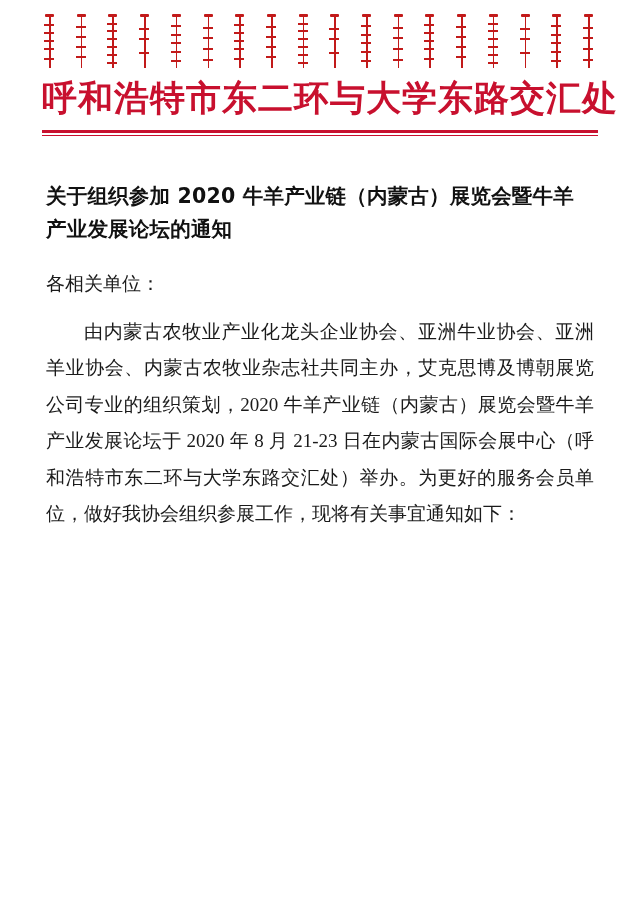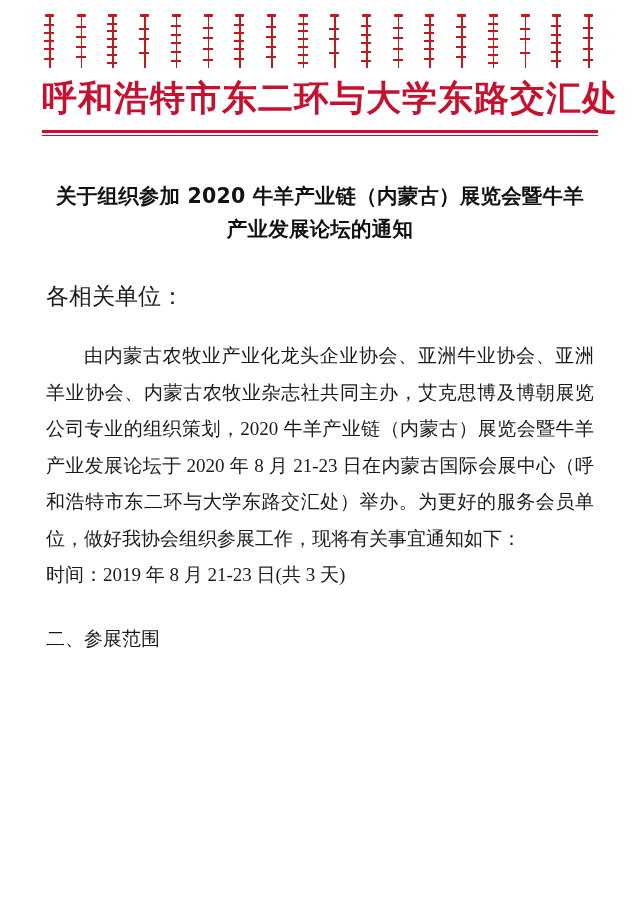--- a/index.html
+++ b/index.html
@@ -91,41 +91,41 @@
     margin-top: 2.5px;
   }
 
   
   .doc-body {
     padding-top: 44px;
     padding-left: 4px;
     padding-right: 4px;
   }
   .doc-title {
-    text-align: center;
+    text-align: left;
     font-family: "DejaVu Sans", "Liberation Sans", sans-serif;
     font-weight: bold;
     font-size: 20.5px;
     line-height: 1.62;
     color: #111;
     letter-spacing: 0.2px;
   }
   .salutation {
-    margin-top: 28px;
-    font-size: 23px;
+    margin-top: 19px;
+    font-size: 19px;
     line-height: 1.9;
     color: #1a1a1a;
   }
   .para {
     font-size: 19px;
     line-height: 1.92;
     text-align: justify;
     text-justify: inter-ideograph;
     text-indent: 2em;
-    margin-top: 20px;
+    margin-top: 12px;
     color: #1a1a1a;
   }
   .section-head {
     font-size: 19px;
     line-height: 1.9;
     margin-top: 34px;
     color: #1a1a1a;
   }
   .line {
     font-size: 19px;
@@ -314,19 +314,17 @@
   <div class="doc-body">
 
     <div class="doc-title">关于组织参加 2020 牛羊产业链（内蒙古）展览会暨牛羊产业发展论坛的通知</div>
 
     <div class="salutation">各相关单位：</div>
 
     <div class="para">由内蒙古农牧业产业化龙头企业协会、亚洲牛业协会、亚洲羊业协会、内蒙古农牧业杂志社共同主办，艾克思博及博朝展览公司专业的组织策划，2020 牛羊产业链（内蒙古）展览会暨牛羊产业发展论坛于 2020 年 8 月 21-23 日在内蒙古国际会展中心（呼和浩特市东二环与大学东路交汇处）举办。为更好的服务会员单位，做好我协会组织参展工作，现将有关事宜通知如下：</div>
 
 
 
-    <div class="line">时间：2019 年 8 月 21-23 日(共 3 天)</div>
-
-
-    <div class="section-head-2">二、参展范围</div>
+
+
 
   </div>
 </div>
 
 </body></html>

